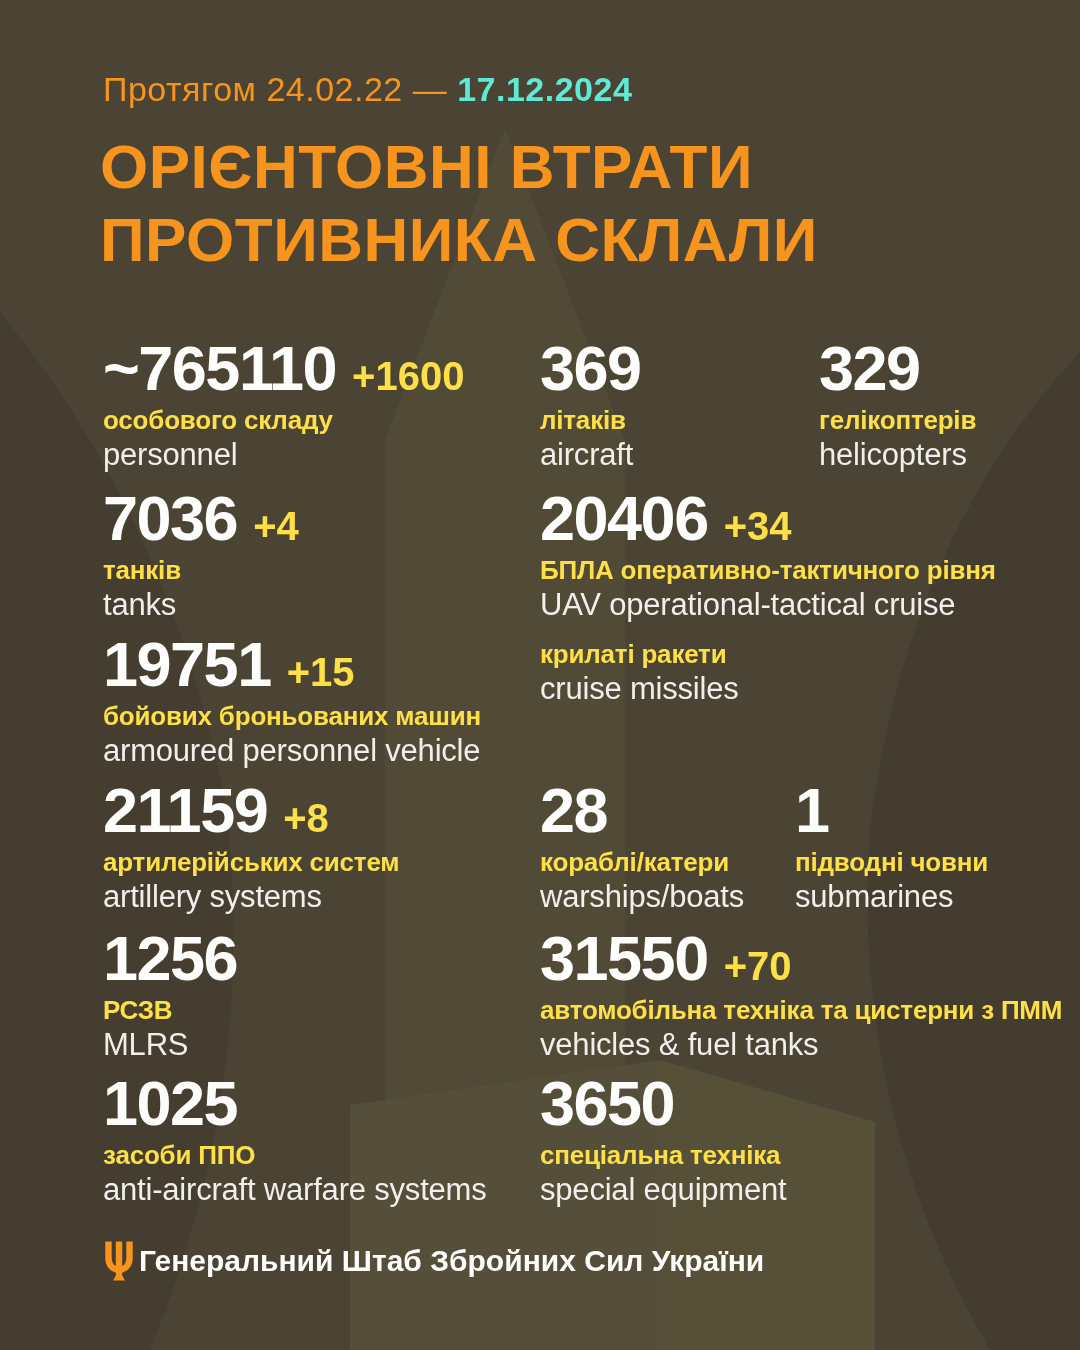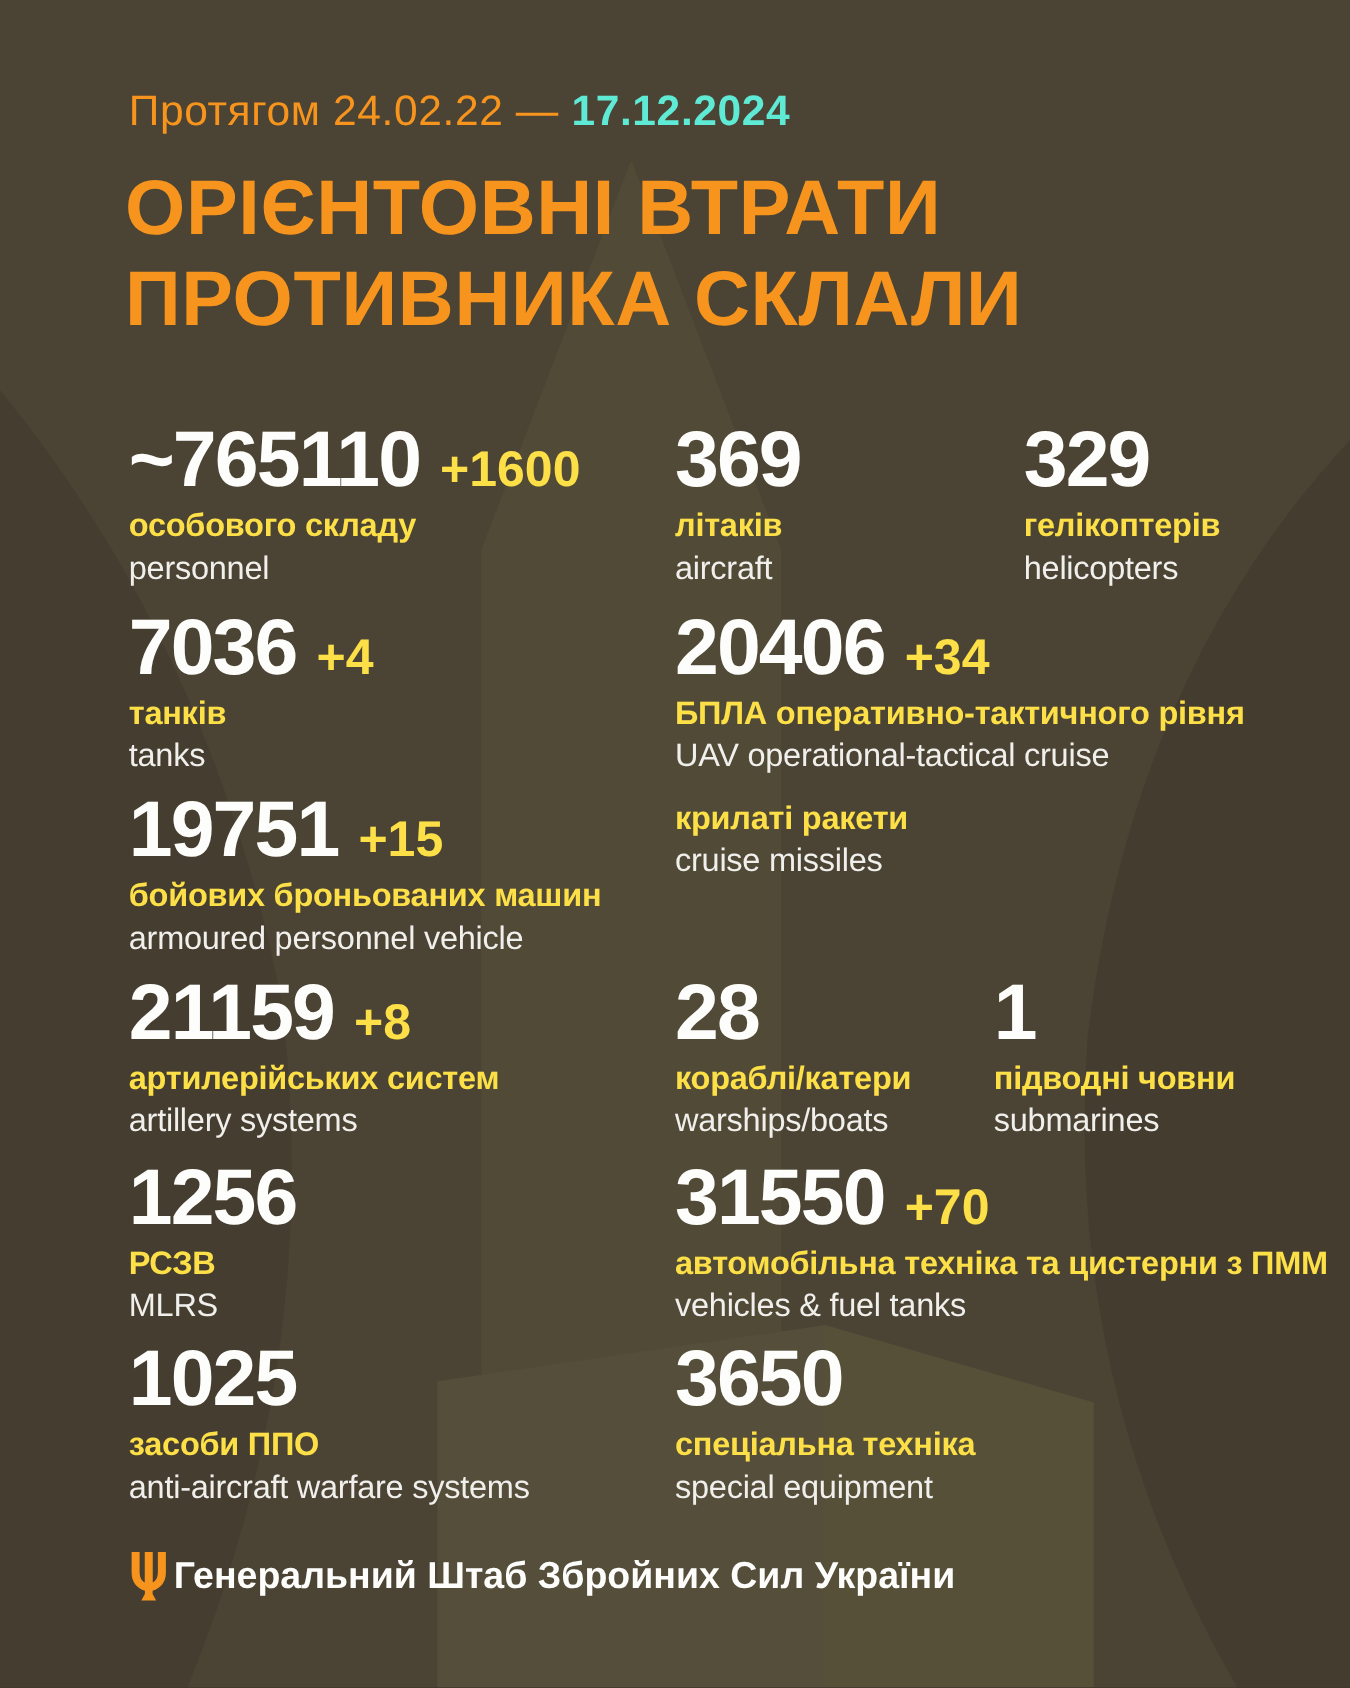--- a/index.html
+++ b/index.html
@@ -42,21 +42,21 @@
     white-space:nowrap;
   }
   .delta:empty{display:none;}
   .label-uk{
     color:#fde047;font-weight:700;
     font-size:26px;line-height:31px;margin-top:6px;
     letter-spacing:-0.2px;white-space:nowrap;
   }
   .label-en{
     color:#F0EFEC;font-weight:400;
-    font-size:26px;line-height:31px;margin-top:3px;
+    font-size:31px;line-height:31px;margin-top:3px;
     letter-spacing:-0.2px;white-space:nowrap;
   }
 
   .footer{
     position:absolute;left:103px;top:1238px;
     display:flex;align-items:center;gap:4px;
   }
   .footer-text{
     color:#FDFDFB;font-weight:800;font-size:30px;white-space:nowrap;
   }

